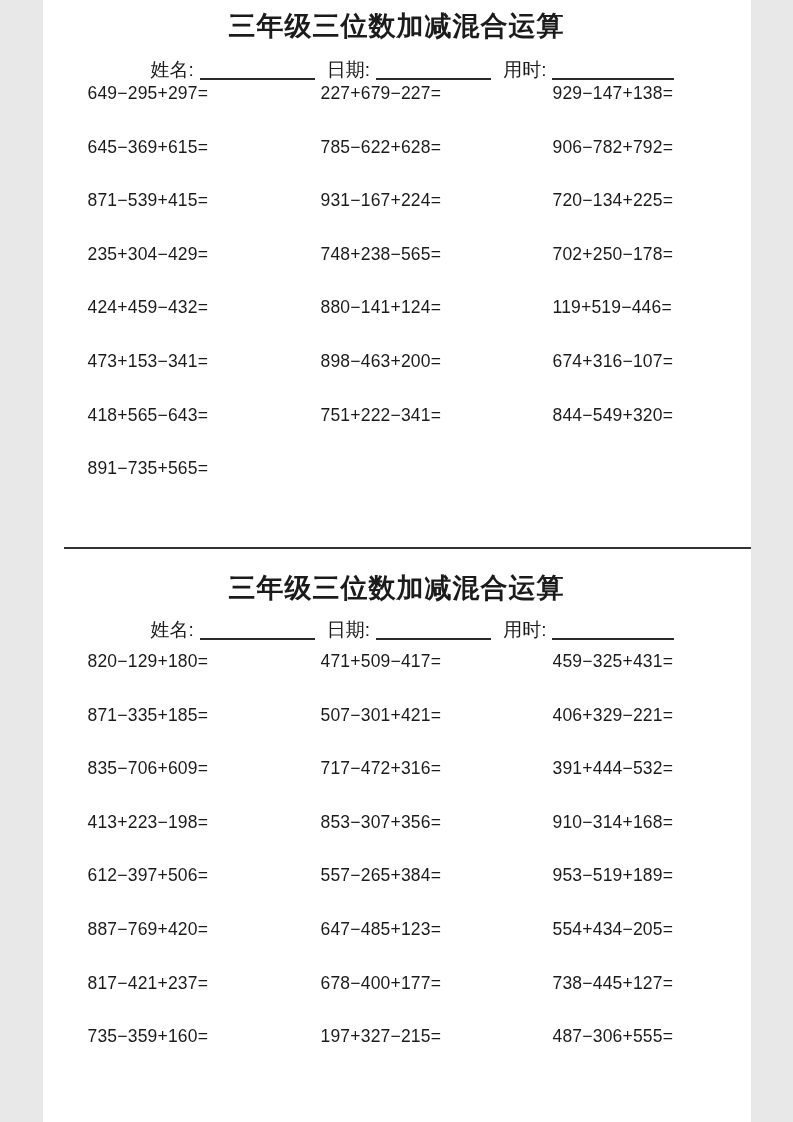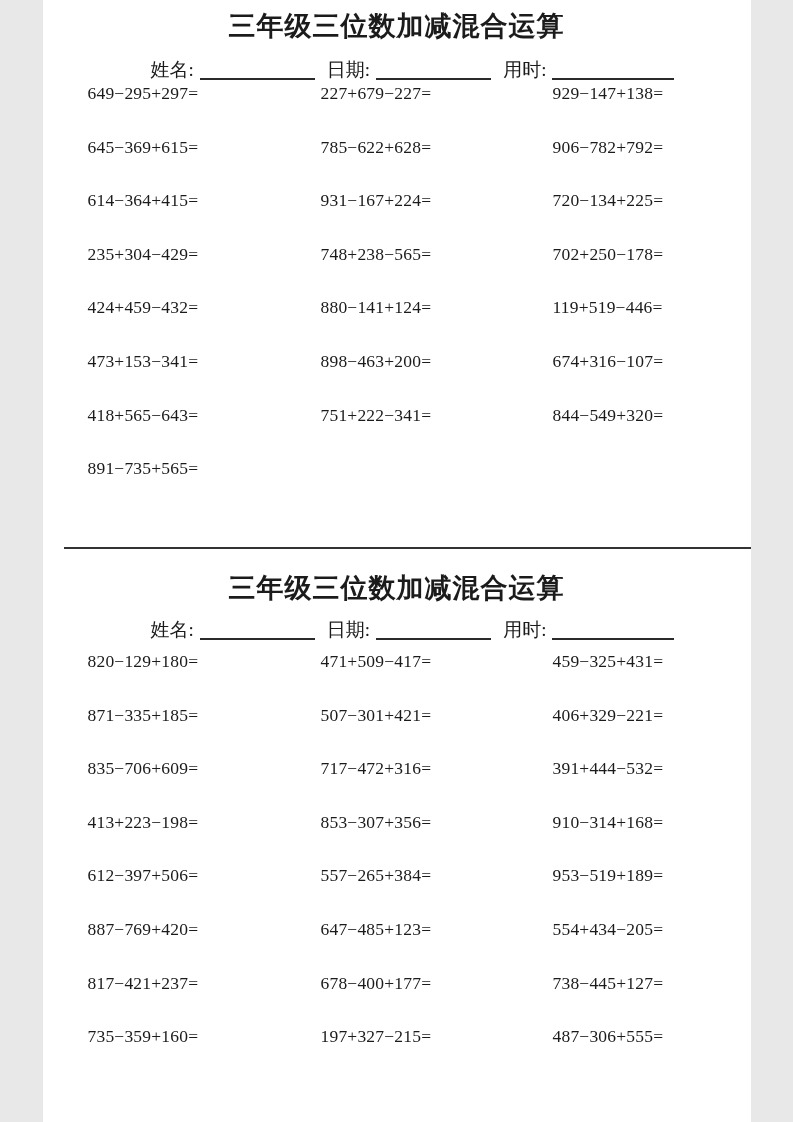--- a/index.html
+++ b/index.html
@@ -6,21 +6,20 @@
   html, body { background: #e8e8e8; }
   body { font-family: "Liberation Sans", "DejaVu Sans", sans-serif; }
   .page {
     position: relative;
     width: 708px;
     height: 1122px;
     margin: 0 auto;
     background: #ffffff;
     color: #1b1b1b;
     overflow: hidden;
-    font-family: Liberation Serif, serif;
   }
   .worksheet-section { position: absolute; left: 0; width: 100%; }
   .section-1 { top: 0; }
   .section-2 { top: 558px; }
 
   .ws-title {
     margin-top: 10px;
     font-size: 27px;
     line-height: 32px;
     font-weight: bold;
@@ -97,21 +96,21 @@
       <span class="flabel">用时:</span>
       <span class="fline last"></span>
     </div>
     <div class="problems">
       <span class="problem-cell">649−295+297=</span>
       <span class="problem-cell">227+679−227=</span>
       <span class="problem-cell">929−147+138=</span>
       <span class="problem-cell">645−369+615=</span>
       <span class="problem-cell">785−622+628=</span>
       <span class="problem-cell">906−782+792=</span>
-      <span class="problem-cell">614−364+415=</span>
+      <span class="problem-cell">871−539+415=</span>
       <span class="problem-cell">931−167+224=</span>
       <span class="problem-cell">720−134+225=</span>
       <span class="problem-cell">235+304−429=</span>
       <span class="problem-cell">748+238−565=</span>
       <span class="problem-cell">702+250−178=</span>
       <span class="problem-cell">424+459−432=</span>
       <span class="problem-cell">880−141+124=</span>
       <span class="problem-cell">119+519−446=</span>
       <span class="problem-cell">473+153−341=</span>
       <span class="problem-cell">898−463+200=</span>

